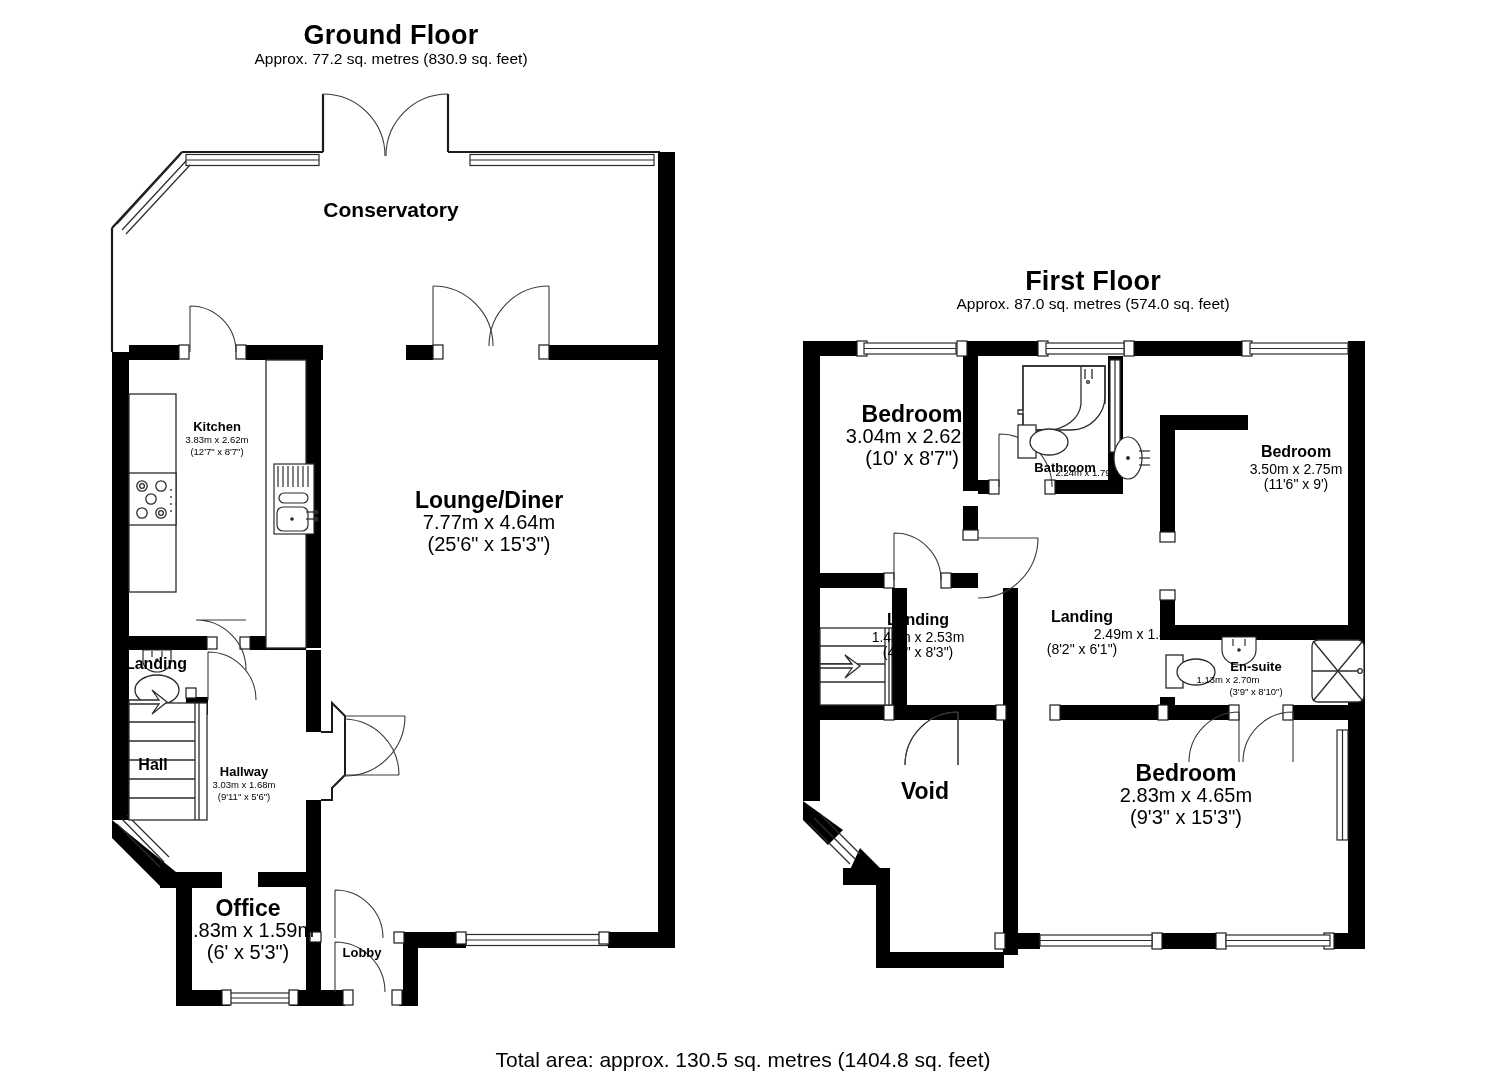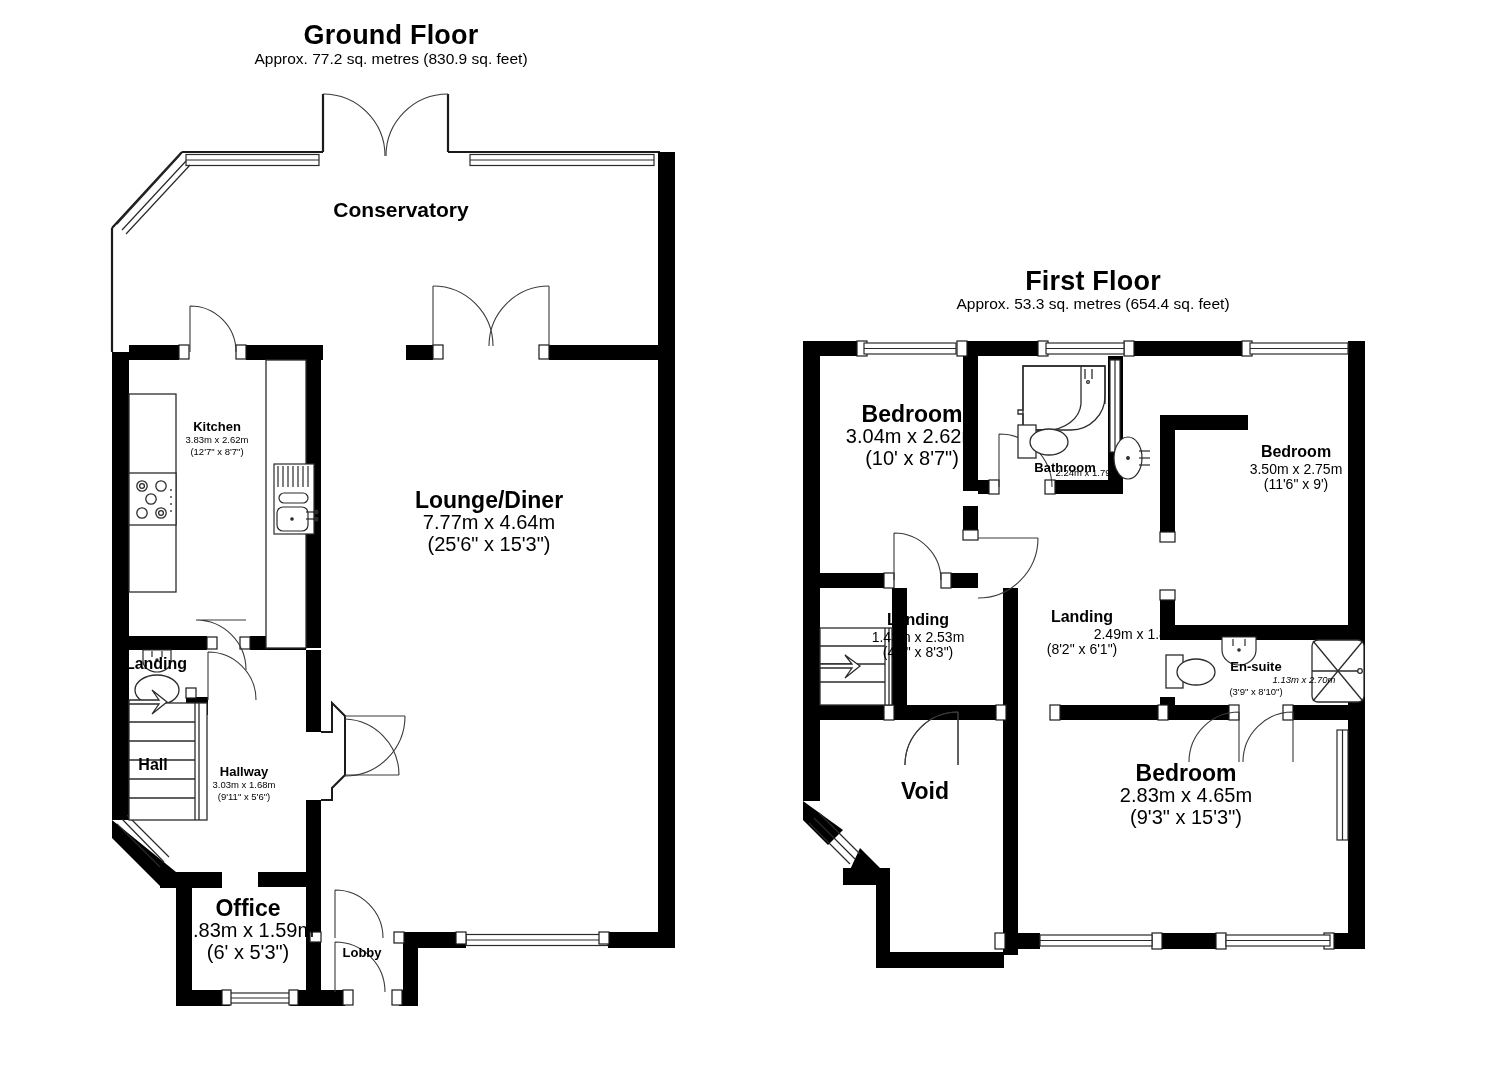--- a/index.html
+++ b/index.html
@@ -468,23 +468,23 @@
       </g>
 
     </g>
 
   </svg>
 
   <div class="lbl floor-title" style="left:391px; top:20px;">Ground Floor</div>
   <div class="lbl floor-sub" style="left:391px; top:50px;">Approx. 77.2 sq. metres (830.9 sq. feet)</div>
 
   <div class="lbl floor-title" style="left:1093px; top:266px;">First Floor</div>
-  <div class="lbl floor-sub" style="left:1093px; top:295px;">Approx. 53.3 sq. metres (654.4 sq. feet)</div>
-
-  <div class="lbl room-name-lg" style="left:401px; top:198px;text-align:right;">Conservatory</div>
+  <div class="lbl floor-sub" style="left:1093px; top:295px;">Approx. 87.0 sq. metres (574.0 sq. feet)</div>
+
+  <div class="lbl room-name-lg" style="left:391px; top:198px;text-align:right;">Conservatory</div>
 
   <div class="lbl room-name-sm" style="left:217px; top:419px;">Kitchen</div>
   <div class="lbl room-dim-sm" style="left:217px; top:434px;">3.83m x 2.62m</div>
   <div class="lbl room-dim-sm" style="left:217px; top:446px;">(12'7" x 8'7")</div>
 
   <div class="lbl room-name-xl" style="left:489px; top:487px;">Lounge/Diner</div>
   <div class="lbl room-dim-xl" style="left:489px; top:511px;">7.77m x 4.64m</div>
   <div class="lbl room-dim-xl" style="left:489px; top:533px;">(25'6" x 15'3")</div>
 
   <div class="lbl room-name-md" style="left:156px; top:655px;">Landing</div>
@@ -515,23 +515,24 @@
 
   <div class="lbl room-name-md" style="left:918px; top:611px;">Landing</div>
   <div class="lbl room-dim-md" style="left:918px; top:629px;">1.43m x 2.53m</div>
   <div class="lbl room-dim-md" style="left:918px; top:644px;">(4'8" x 8'3")</div>
 
   <div class="lbl room-name-md" style="left:1082px; top:608px;">Landing</div>
   <div class="lbl room-dim-md" style="left:1140px; top:626px;">2.49m x 1.84m</div>
   <div class="lbl room-dim-md" style="left:1082px; top:641px;">(8'2" x 6'1")</div>
 
   <div class="lbl room-name-sm" style="left:1256px; top:659px;">En-suite</div>
-  <div class="lbl room-dim-sm" style="left:1304px; top:674px;font-style:italic;">1.13m x 2.70m</div>
+  <div class="lbl room-dim-sm" style="left:1228px; top:674px;">1.13m x 2.70m</div>
   <div class="lbl room-dim-sm" style="left:1256px; top:686px;">(3'9" x 8'10")</div>
 
   <div class="lbl room-name-xl" style="left:925px; top:778px;">Void</div>
 
   <div class="lbl room-name-xl" style="left:1186px; top:760px;">Bedroom</div>
   <div class="lbl room-dim-xl" style="left:1186px; top:784px;">2.83m x 4.65m</div>
   <div class="lbl room-dim-xl" style="left:1186px; top:806px;">(9'3" x 15'3")</div>
 
+  <div class="lbl total-area" style="left:743px; top:1048px;">Total area: approx. 130.5 sq. metres (1404.8 sq. feet)</div>
 
 </div>
 
 </body></html>

